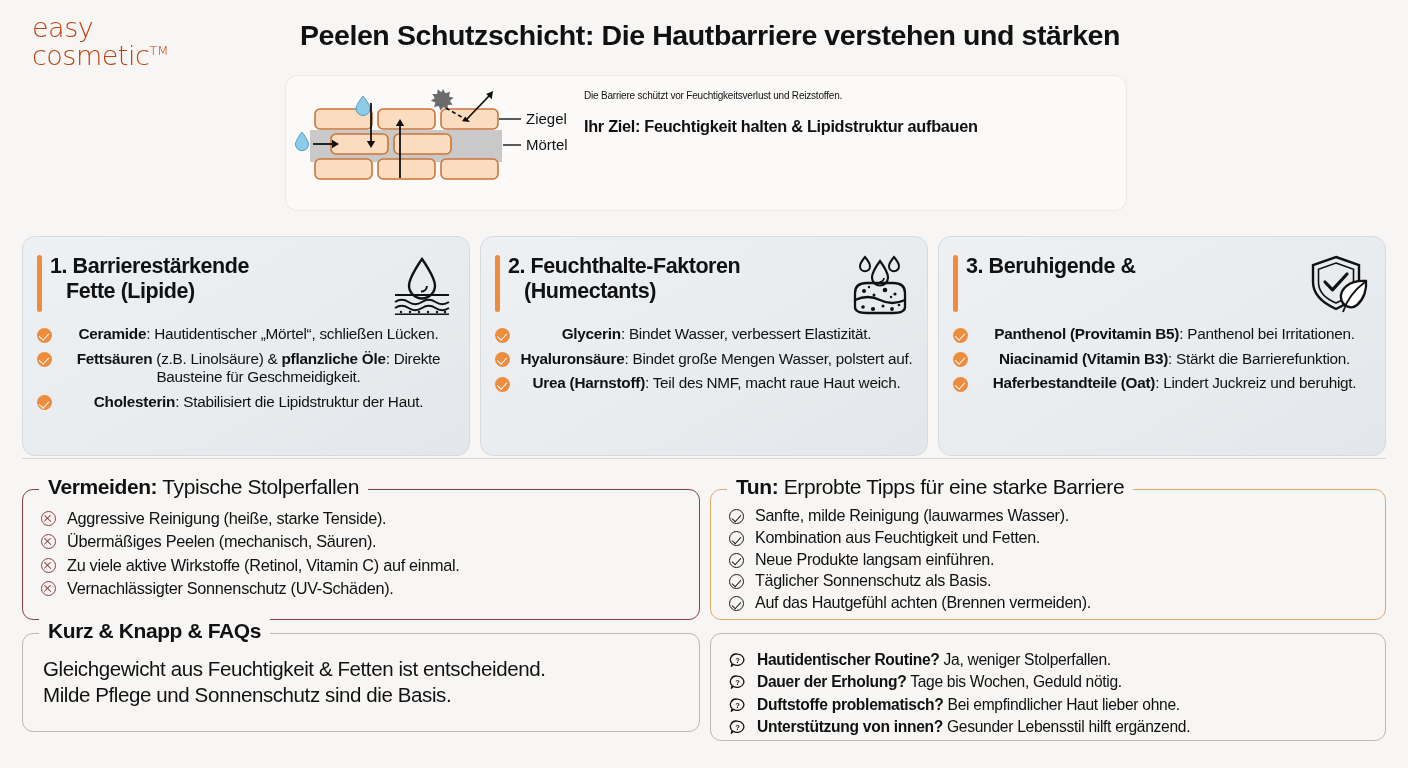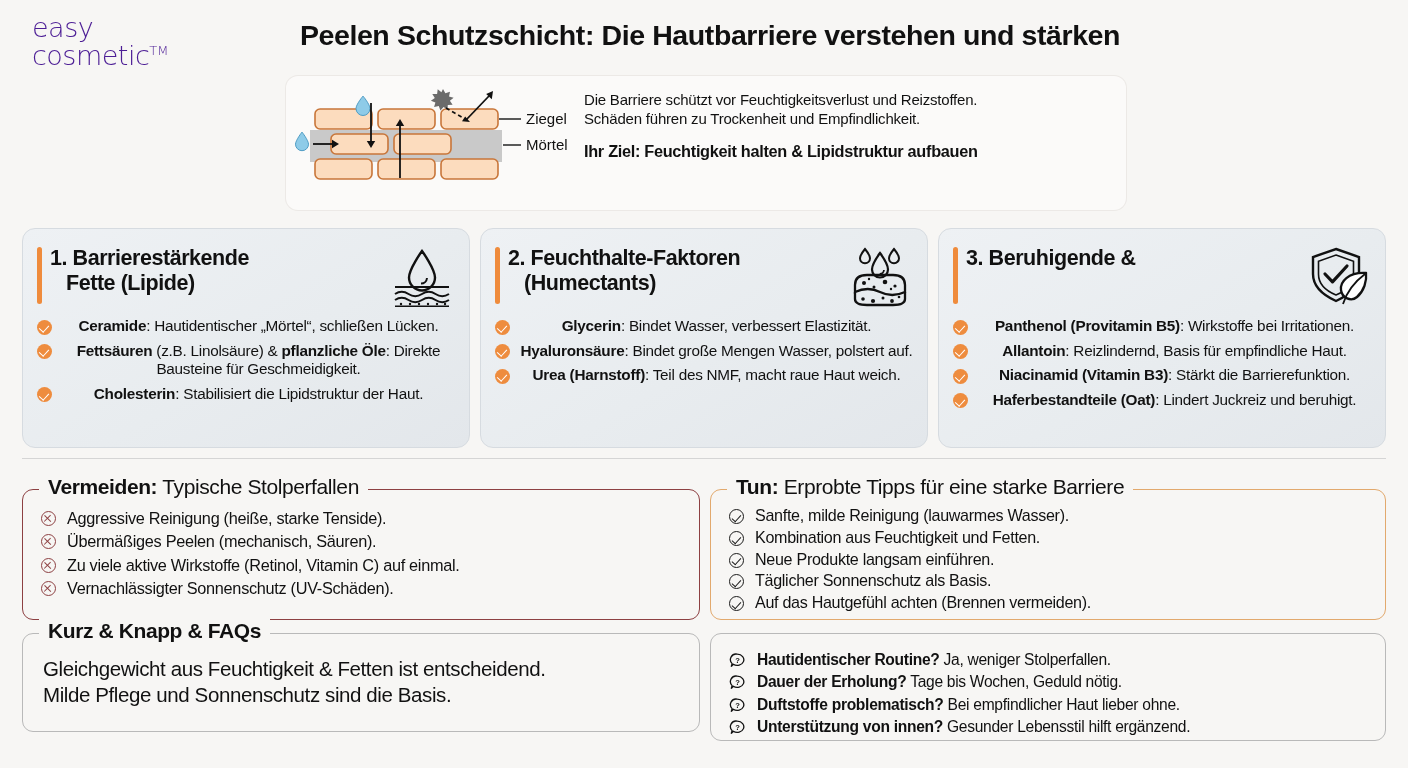--- a/index.html
+++ b/index.html
@@ -10,46 +10,46 @@
     color: #111;
     overflow: hidden;
   }
   .page { position: relative; width: 1408px; height: 768px; }
 
   
   .logo {
     position: absolute; left: 32px; top: 14px;
     font-family: "DejaVu Sans", sans-serif;
     font-size: 27px; font-weight: 300; line-height: 1.05;
-    letter-spacing: -0.5px; color: #4c1d95;
+    letter-spacing: -0.5px; color: #c2410c;
   }
   .logo .tm { font-size: 13px; vertical-align: super; letter-spacing: 0; }
 
   .title {
     position: absolute; left: 270px; top: 20px; width: 880px;
     text-align: center;
     font-size: 28.5px; line-height: 1.1; letter-spacing: -0.4px;
     font-weight: 600;
   }
   .title b { font-weight: 800; }
 
   
   .model-box {
     position: absolute; left: 286px; top: 76px; width: 840px; height: 134px;
     background: #fbfaf9; border-radius: 12px;
     box-shadow: 0 0 0 1px #ece9e6;
   }
   .brick-wrap { position: absolute; left: 7px; top: 10px; width: 285px; height: 114px; }
   .model-text { position: absolute; left: 298px; top: 14px; width: 530px; }
   .model-text h3 { font-size: 16.5px; font-weight: 700; margin-bottom: 3px; letter-spacing: -0.2px; }
-  .model-text p { font-size: 15px; line-height: 1.28; letter-spacing: -0.2px; }
+  .model-text p { font-size: 10px; line-height: 1.28; letter-spacing: -0.2px; }
   .model-goal { margin-top: 14px; font-size: 16.3px; font-weight: 700; letter-spacing: -0.3px; }
 
   
-  .cards { position: absolute; left: 22px; top: 228px; width: 1364px; height: 220px;
+  .cards { position: absolute; left: 22px; top: 236px; width: 1364px; height: 220px;
            display: flex; gap: 10px; }
   .card {
     flex: 1 1 0; position: relative;
     background: linear-gradient(150deg, #eef1f4 0%, #e8ecef 55%, #e3e7eb 100%);
     border: 1px solid #d6dbe0; border-radius: 13px;
     padding: 16px 14px 10px 14px;
   }
   .card-head { display: flex; align-items: flex-start; gap: 8px; min-height: 62px; }
   .card-bar { width: 5px; border-radius: 3px; background: #ef8b3c; height: 57px; flex: none; margin-top: 2px; }
   .card-title {
@@ -181,21 +181,20 @@
 
         <line x1="153" y1="22" x2="172" y2="33" stroke="#111" stroke-width="1.6" stroke-dasharray="4,3"></line>
         <path d="M177 36 l-8 -0.8 3.2 -4.6 Z" fill="#111"></path>
 
         <line x1="173" y1="34" x2="196" y2="10" stroke="#111" stroke-width="1.8"></line>
         <path d="M200 5 l-1.2 8.2 -5.6 -5.2 Z" fill="#111"></path>
       </svg>
     </div>
     <div class="model-text">
       <p>Die Barriere schützt vor Feuchtigkeitsverlust und Reizstoffen.</p>
-      <p>Schäden führen zu Trockenheit und Empfindlichkeit.</p>
       <div class="model-goal">Ihr Ziel: Feuchtigkeit halten &amp; Lipidstruktur aufbauen</div>
     </div>
   </div>
 
   <div class="cards">
 
     <div class="card">
       <div class="card-head">
         <div class="card-bar"></div>
         <div class="card-title">
@@ -279,22 +278,21 @@
           <svg width="66" height="62" viewBox="0 0 66 62">
             <path d="M31 4 L54 12 v17 c0 14 -12 22 -23 27 C20 51 8 43 8 29 V12 Z" fill="none" stroke="#111" stroke-width="2.4"></path>
             <path d="M31 10 L48.5 16.2 v13 c0 10.8 -9 17.2 -17.5 20.8 C22.5 46.4 13.5 40 13.5 29.2 V16.2 Z" fill="none" stroke="#111" stroke-width="1.6"></path>
             <path d="M20 29 l7.5 7.8 L42 21" fill="none" stroke="#111" stroke-width="3.2" stroke-linecap="round" stroke-linejoin="round"></path>
             <path d="M61 28 c-18 -1 -26 9 -25 17 c1 8 10 12 16 7 c7 -6 10 -16 9 -24 Z" fill="#fff" stroke="#111" stroke-width="2.3"></path>
             <path d="M38 59 C42 46 52 35 60 29" fill="none" stroke="#111" stroke-width="1.8"></path>
           </svg>
         </div>
       </div>
       <ul>
-        <li><span class="chk"></span><b>Panthenol (Provitamin B5)</b><span>: Wirkstoffe bei Irritationen.</span></li>
-        <li><span class="chk"></span><b>Allantoin</b><span>: Reizlindernd, Basis für empfindliche Haut.</span></li>
+        <li><span class="chk"></span><b>Panthenol (Provitamin B5)</b><span>: Panthenol bei Irritationen.</span></li>
         <li><span class="chk"></span><b>Niacinamid (Vitamin B3)</b><span>: Stärkt die Barrierefunktion.</span></li>
         <li><span class="chk"></span><b>Haferbestandteile (Oat)</b><span>: Lindert Juckreiz und beruhigt.</span></li>
       </ul>
     </div>
   </div>
 
   <div class="divider"></div>
 
   <div class="fbox box-do">
     <div class="legend"><b>Tun:</b><span> Erprobte Tipps für eine starke Barriere</span></div>

